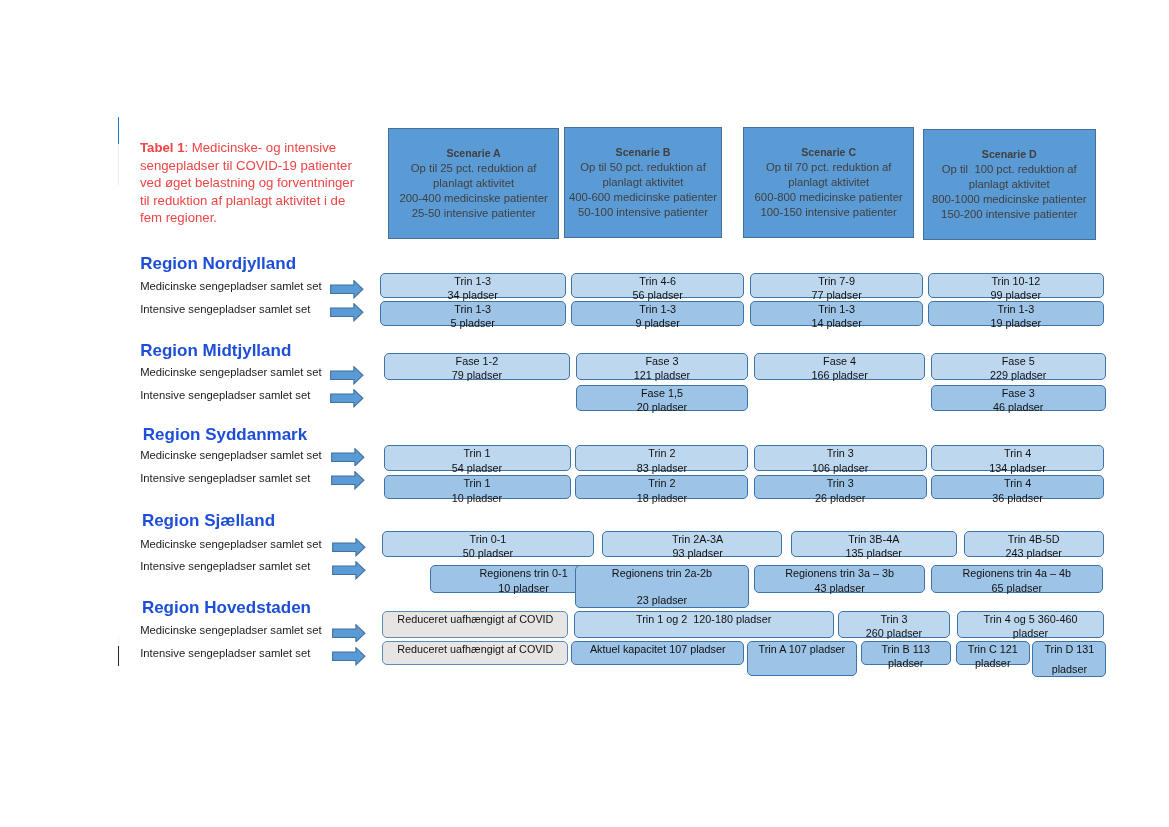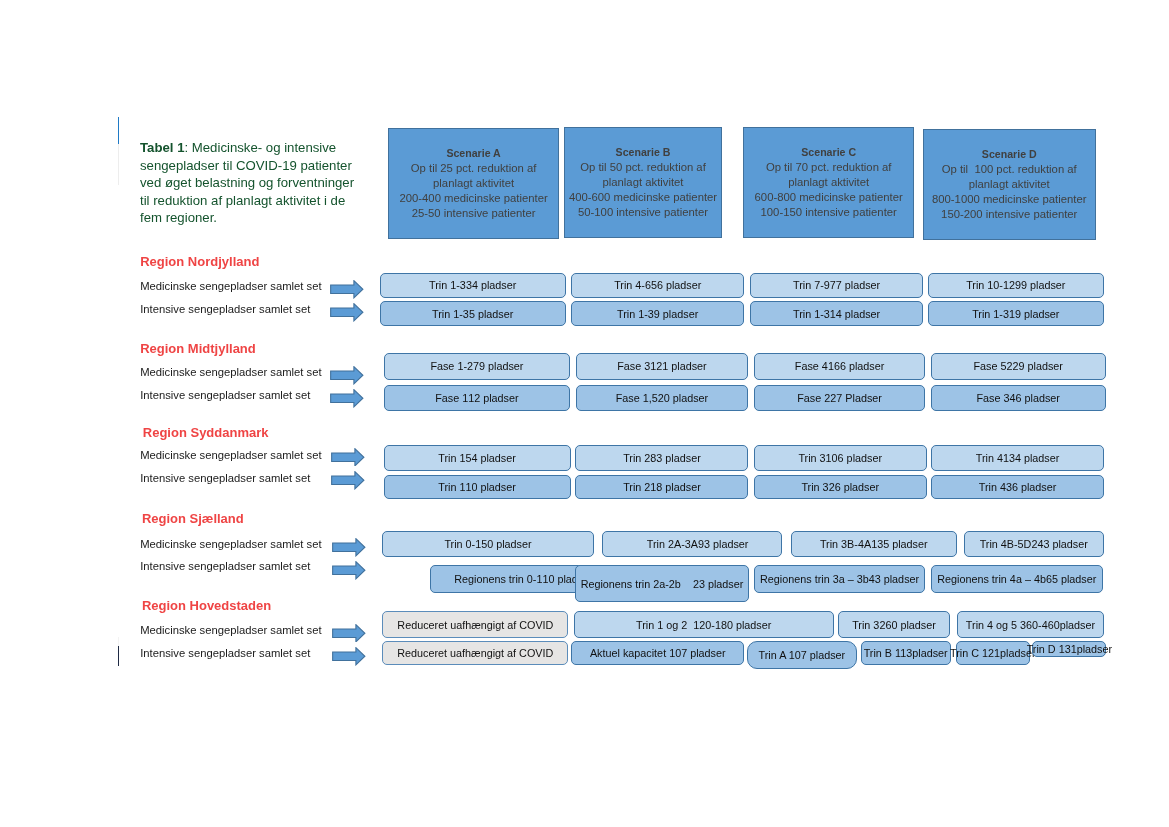--- a/index.html
+++ b/index.html
@@ -1,26 +1,26 @@
 <!DOCTYPE html>
 <html style="--accent: #5B9BD5; --accent-border: #41719C; --light-box: #BDD7EE; --mid-box: #9DC3E6; --gray-box: #E6E5E4; --box-border: #3E75A6; --gray-box-border: #5B8CBA; --rule-blue: #1F7AC6; --rule-gray: #EDEDED; --rule-dark: #1F2A44;"><head>
 <meta charset="utf-8">
 <style>
   html,body{margin:0;padding:0;background:#ffffff;}
   body{font-family:"Liberation Sans",sans-serif;color:#000;-webkit-font-smoothing:antialiased;}
   #page{position:relative;width:1169px;height:827px;overflow:hidden;background:#fff;}
   .rule{position:absolute;width:2px;}
-  .title{position:absolute;font-size:13.2px;line-height:17.5px;color:#14532d;}
+  .title{position:absolute;font-size:13.2px;line-height:17.5px;color:#ef4444;}
   .title b{font-weight:bold;}
-  .rheading{position:absolute;font-weight:bold;font-size:13px;color:#ef4444;white-space:nowrap;}
+  .rheading{position:absolute;font-weight:bold;font-size:17px;color:#1d4ed8;white-space:nowrap;}
   .rlabel{position:absolute;font-size:11.25px;color:#1a1a1a;white-space:nowrap;}
   .scen{position:absolute;background:var(--accent,#5b9bd5);border:1px solid var(--accent-border,#41719c);box-sizing:border-box;color:#404040;text-align:center;display:flex;flex-direction:column;justify-content:center;}
   .scen .t{font-weight:bold;font-size:10.6px;line-height:14.9px;}
   .scen .l{font-size:11.3px;line-height:14.9px;white-space:pre;}
-  .box{position:absolute;box-sizing:border-box;border:1.3px solid var(--box-border,#3e75a6);border-radius:5px;text-align:center;font-size:10.8px;line-height:14.2px;color:#111;display:flex;flex-direction:row;align-items:center;justify-content:center;}
+  .box{position:absolute;box-sizing:border-box;border:1.3px solid var(--box-border,#3e75a6);border-radius:5px;text-align:center;font-size:10.8px;line-height:14.2px;color:#111;display:flex;flex-direction:column;align-items:center;justify-content:space-between;}
   .box > div{white-space:pre;}
   .b-lite{background:var(--light-box,#bdd7ee);}
   .b-mid{background:var(--mid-box,#9dc3e6);}
   .b-gray{background:var(--gray-box,#e6e5e4);border-color:var(--gray-box-border,#5b8cba);}
   .arrow{position:absolute;}
 </style>
 </head>
 <body>
 
 <div id="page">
@@ -116,31 +116,23 @@
   <div>121 pladser</div>
 </div>
 <div class="box b-lite" style="left:754.0px;top:353.2px;width:171.2px;height:26.4px;">
   <div>Fase 4</div>
   <div>166 pladser</div>
 </div>
 <div class="box b-lite" style="left:930.6px;top:353.2px;width:175.3px;height:26.4px;">
   <div>Fase 5</div>
   <div>229 pladser</div>
 </div>
-<div class="box b-mid" style="left:383.6px;top:384.9px;width:186.6px;height:26.1px;">
-  <div>Fase 1</div>
-  <div>12 pladser</div>
-</div>
 <div class="box b-mid" style="left:575.6px;top:384.9px;width:172.8px;height:26.1px;">
   <div>Fase 1,5</div>
   <div>20 pladser</div>
-</div>
-<div class="box b-mid" style="left:754.0px;top:384.9px;width:171.2px;height:26.1px;">
-  <div>Fase 2</div>
-  <div>27 Pladser</div>
 </div>
 <div class="box b-mid" style="left:930.6px;top:384.9px;width:175.3px;height:26.1px;">
   <div>Fase 3</div>
   <div>46 pladser</div>
 </div>
 <div class="rheading" style="left:142.8px;top:425.0px;">Region Syddanmark</div>
 <div class="rlabel" style="left:140.2px;top:449.0px;">Medicinske sengepladser samlet set</div>
 <div class="rlabel" style="left:140.2px;top:472.0px;">Intensive sengepladser samlet set</div>
 <svg class="arrow" width="34" height="18.5" viewBox="0 0 34 18.5" style="left:330.5px;top:447.8px;">
       <path d="M0.65 4.95 L23.9 4.95 L23.9 0.65 L32.9 9.25 L23.9 17.85 L23.9 13.55 L0.65 13.55 Z" fill="#5B9BD5" stroke="#41719C" stroke-width="1.1" stroke-linejoin="miter"></path>
@@ -202,21 +194,21 @@
   <div>135 pladser</div>
 </div>
 <div class="box b-lite" style="left:964.0px;top:530.9px;width:139.5px;height:26.3px;">
   <div>Trin 4B-5D</div>
   <div>243 pladser</div>
 </div>
 <div class="box b-mid" style="left:382.6px;top:565.3px;width:187.9px;height:27.3px;margin-left:47px;">
   <div>Regionens trin 0-1</div>
   <div>10 pladser</div>
 </div>
-<div class="box b-mid" style="left:575.2px;top:565.3px;width:173.6px;height:37px;gap:12px;">
+<div class="box b-mid" style="left:575.2px;top:565.3px;width:173.6px;height:43px;gap:12px;">
   <div>Regionens trin 2a-2b</div>
   <div>23 pladser</div>
 </div>
 <div class="box b-mid" style="left:754.3px;top:565.3px;width:170.6px;height:27.3px;">
   <div>Regionens trin 3a – 3b</div>
   <div>43 pladser</div>
 </div>
 <div class="box b-mid" style="left:931.0px;top:565.3px;width:171.6px;height:27.3px;">
   <div>Regionens trin 4a – 4b</div>
   <div>65 pladser</div>
@@ -247,29 +239,29 @@
   <div>pladser</div>
 </div>
 <div class="box b-gray" style="left:382.3px;top:641.2px;width:186.0px;height:23.7px;">
   <div>Reduceret uafhængigt af COVID</div>
   <div></div>
 </div>
 <div class="box b-mid" style="left:571.3px;top:641.2px;width:172.9px;height:23.7px;">
   <div>Aktuel kapacitet 107 pladser</div>
   <div></div>
 </div>
-<div class="box b-mid" style="left:747.2px;top:641.2px;width:109.4px;height:28px;border-radius:10px;">
+<div class="box b-mid" style="left:747.2px;top:641.2px;width:109.4px;height:35px;">
   <div>Trin A 107 pladser</div>
   <div></div>
 </div>
 <div class="box b-mid" style="left:860.7px;top:641.2px;width:90.0px;height:23.7px;">
   <div>Trin B 113</div>
   <div>pladser</div>
 </div>
 <div class="box b-mid" style="left:955.7px;top:641.2px;width:74.2px;height:23.7px;">
   <div>Trin C 121</div>
   <div>pladser</div>
 </div>
-<div class="box b-mid" style="left:1032.3px;top:641.2px;width:74.2px;height:16px;">
+<div class="box b-mid" style="left:1032.3px;top:641.2px;width:74.2px;height:36px;">
   <div>Trin D 131</div>
   <div>pladser</div>
 </div>
 </div>
 
 </body></html>

